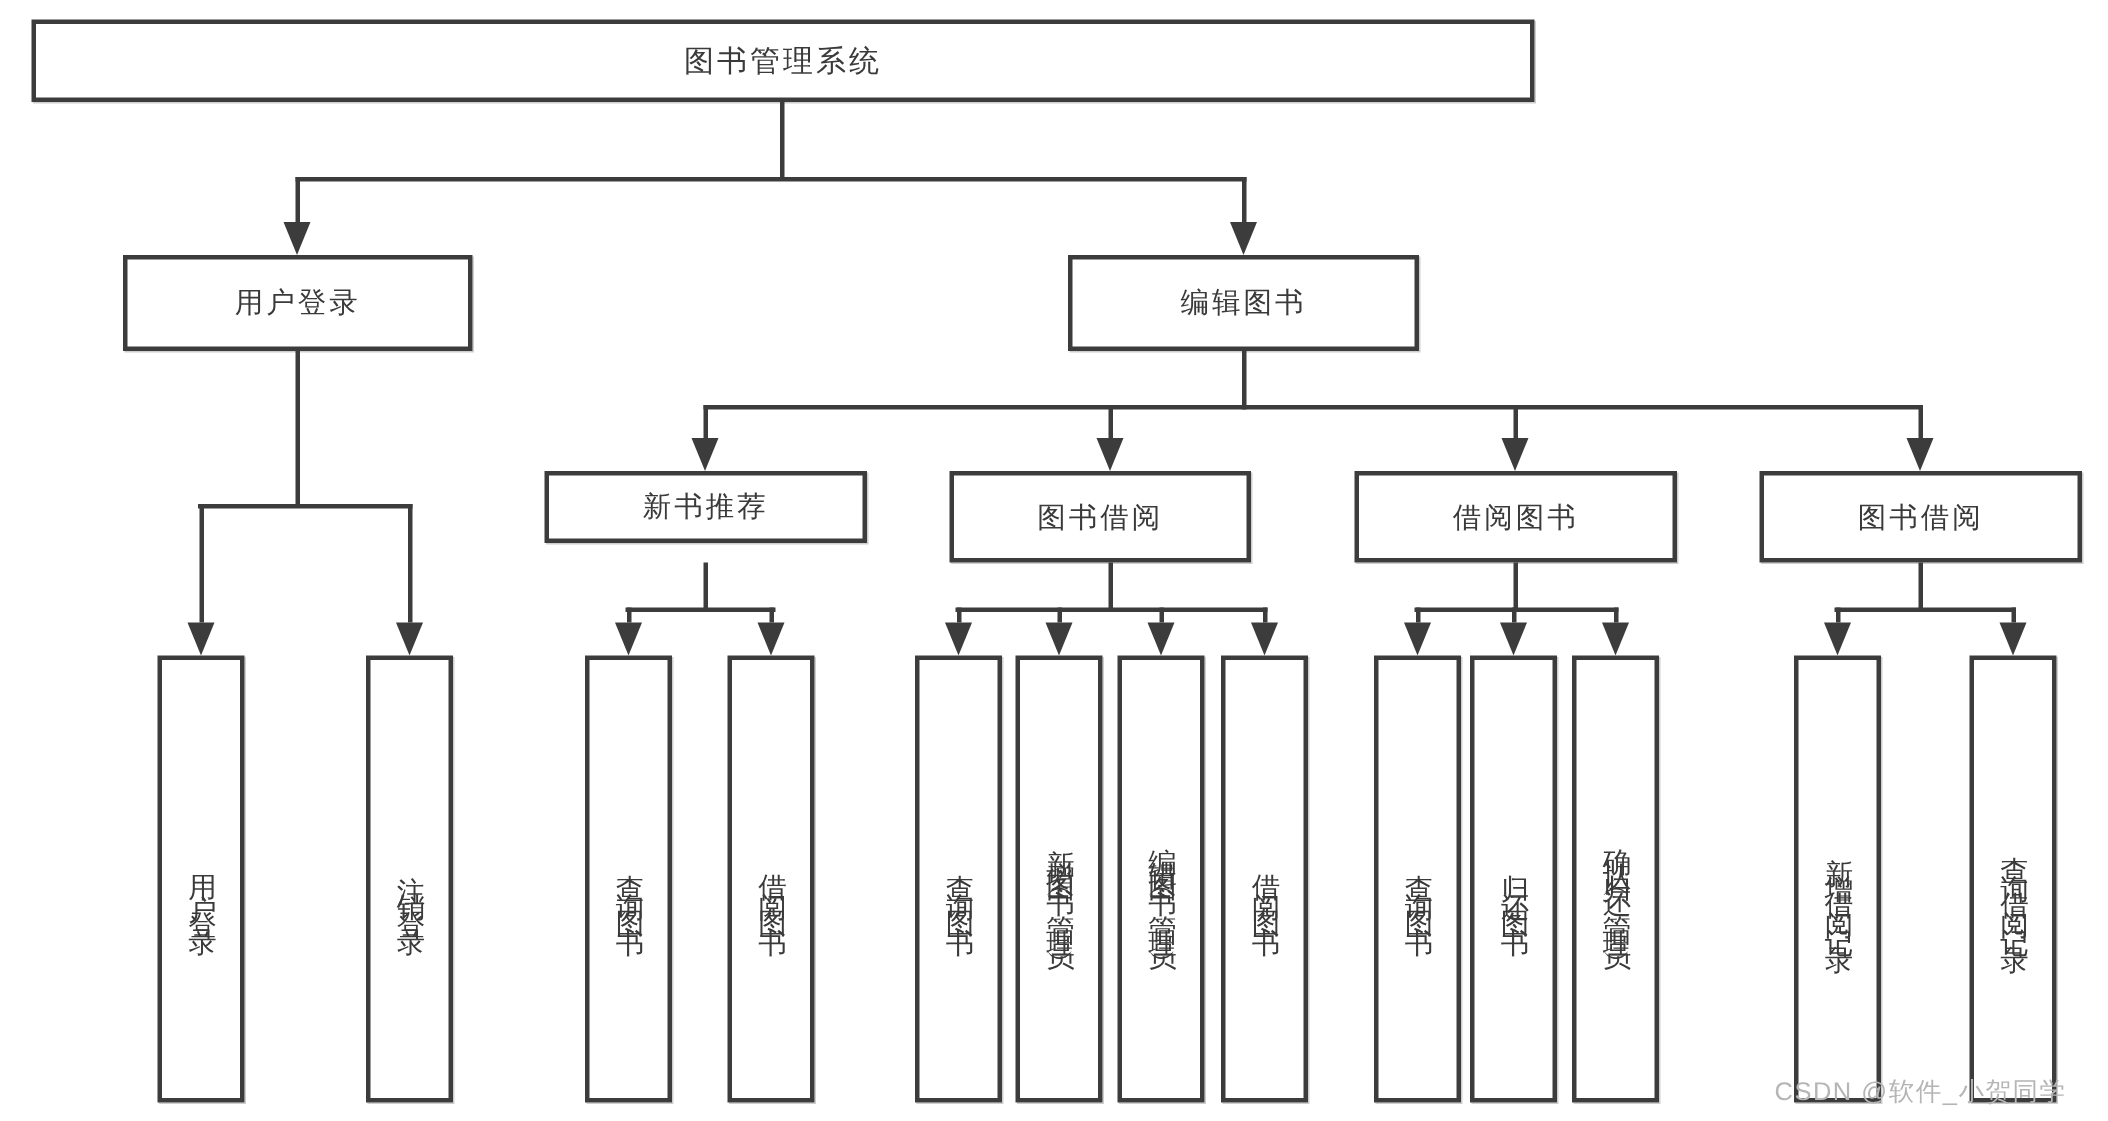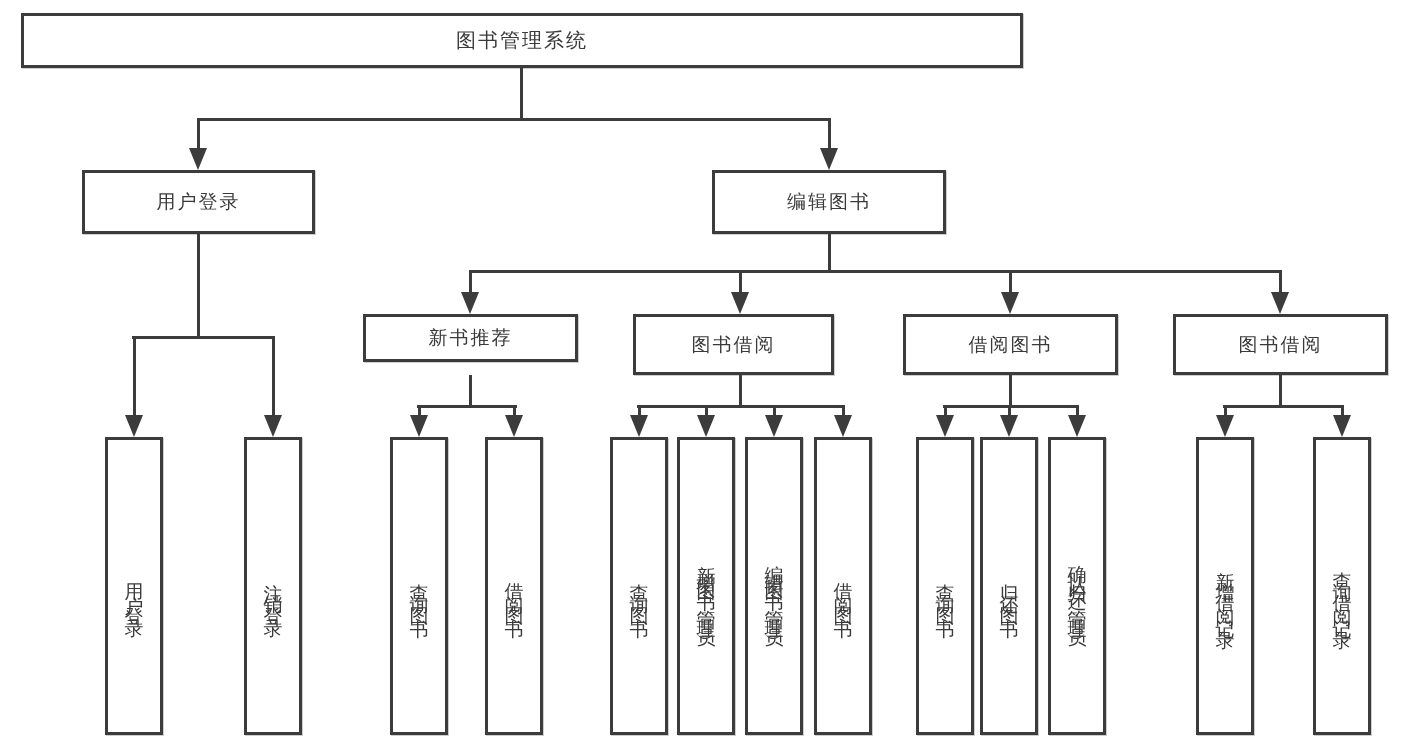--- a/index.html
+++ b/index.html
@@ -192,14 +192,15 @@
   <div class="cl" style="left:1076px;top:405px;width:3px;height:10px"></div>
   <div class="ah" style="left:1068px;top:415px"></div>
 
   <div class="cl" style="left:1279px;top:375px;width:3px;height:31px"></div>
   <div class="cl" style="left:1223px;top:405px;width:121px;height:3px"></div>
   <div class="cl" style="left:1224px;top:405px;width:3px;height:10px"></div>
   <div class="ah" style="left:1216px;top:415px"></div>
   <div class="cl" style="left:1341px;top:405px;width:3px;height:10px"></div>
   <div class="ah" style="left:1333px;top:415px"></div>
 
+  <div class="watermark" style="left:1183px;top:716px">CSDN @软件_小贺同学</div>
 
 </div>
 
 </body></html>

